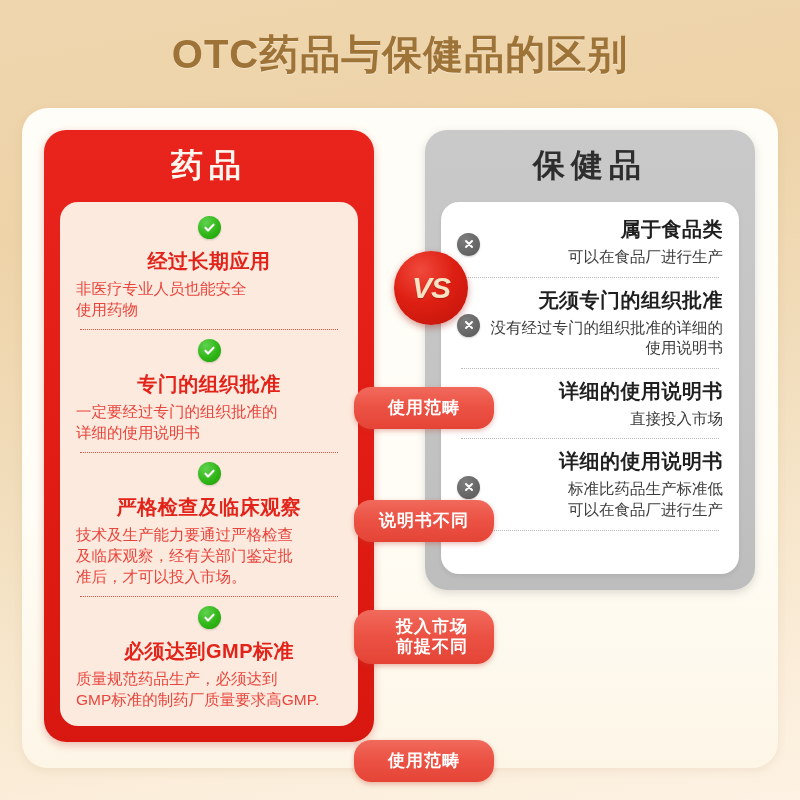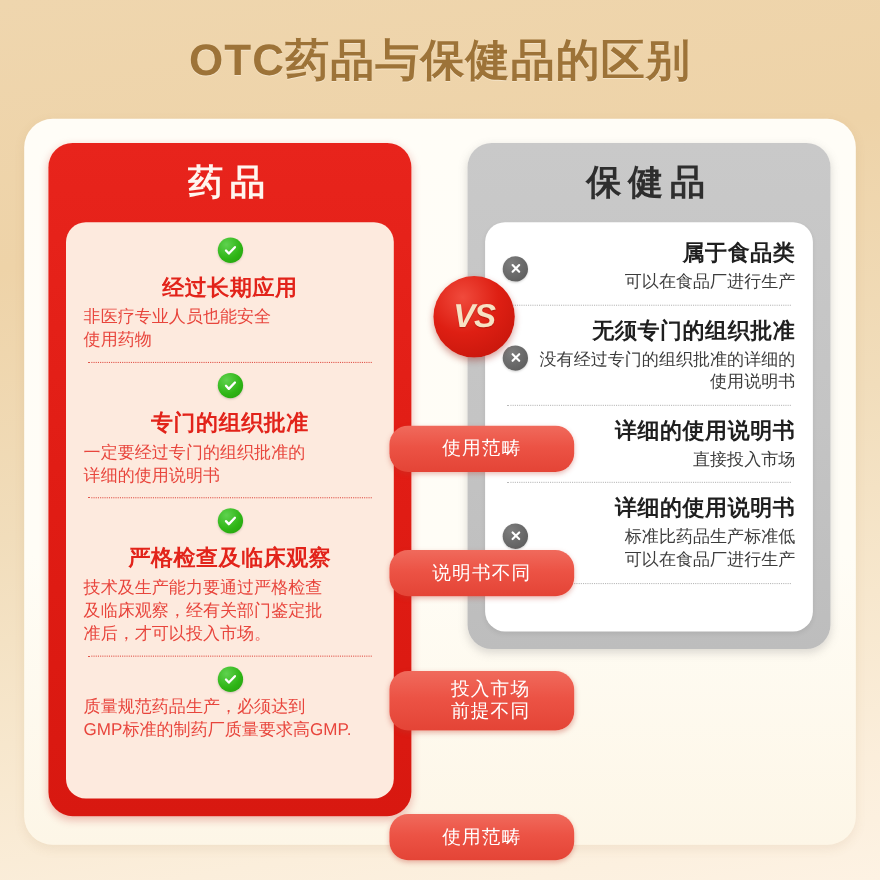--- a/index.html
+++ b/index.html
@@ -131,25 +131,25 @@
   }
   #vs-text {
     font-size: 30px; font-weight: 700; font-style: italic;
     color: #f7e2c4; letter-spacing: -1px;
     text-shadow: 0 1px 1px rgba(120,15,5,.45);
   }
 
   
   .pill {
     position: absolute; z-index: 5;
-    left: 332px; width: 168px;
+    left: 332px; width: 140px;
     border-radius: 17px;
     background: linear-gradient(180deg,#f06a5c 0%,#ec5345 45%,#e44436 100%);
     box-shadow: 0 2px 5px rgba(190,60,45,.35);
-    color: #fff; font-weight: 400; font-size: 17px;
+    color: #fff; font-weight: 700; font-size: 17px;
     letter-spacing: 1px; text-align: center;
     display: flex; align-items: center; justify-content: center;
     white-space: pre-line; line-height: 1.15;
   }
   #pill-0 { top: 279px; height: 42px; }
   #pill-1 { top: 392px; height: 42px; }
   #pill-2 { top: 502px; height: 54px; padding-left: 16px; }
   #pill-3 { top: 632px; height: 42px; }
 </style>
 </head>
@@ -208,20 +208,21 @@
       </div>
       <div class="feature-divider"></div>
 
       <div class="feature">
         <div class="row-head">
           <span class="ico ico-check">
             <svg width="13" height="13" viewBox="0 0 16 16">
                 <path d="M3 8.3l3.2 3.4L13 4.6" stroke="#fff" stroke-width="2.6" fill="none" stroke-linecap="round" stroke-linejoin="round"></path>
               </svg>
           </span>
+          <span class="feat-title">必须达到GMP标准</span>
         </div>
         <div class="feat-desc">质量规范药品生产，必须达到
 GMP标准的制药厂质量要求高GMP.</div>
       </div>
 
     </div>
   </div>
 
   <div class="panel" id="panel-health">
     <div class="panel-header">保健品</div>

